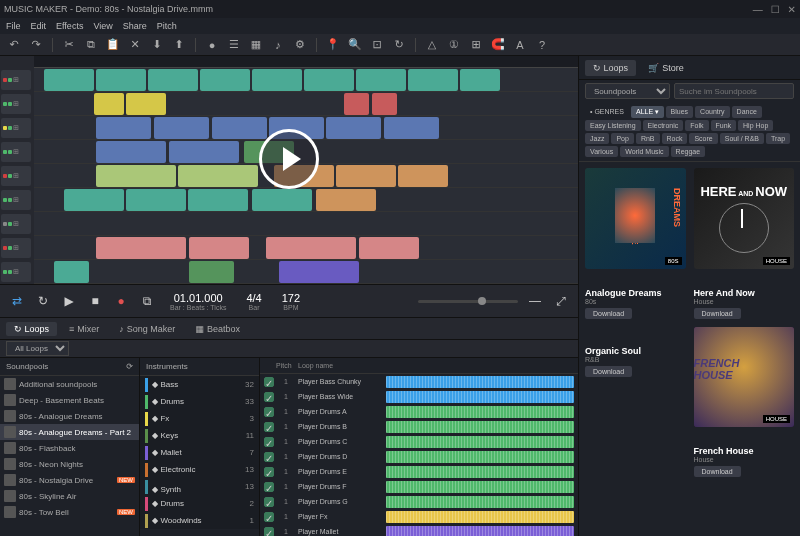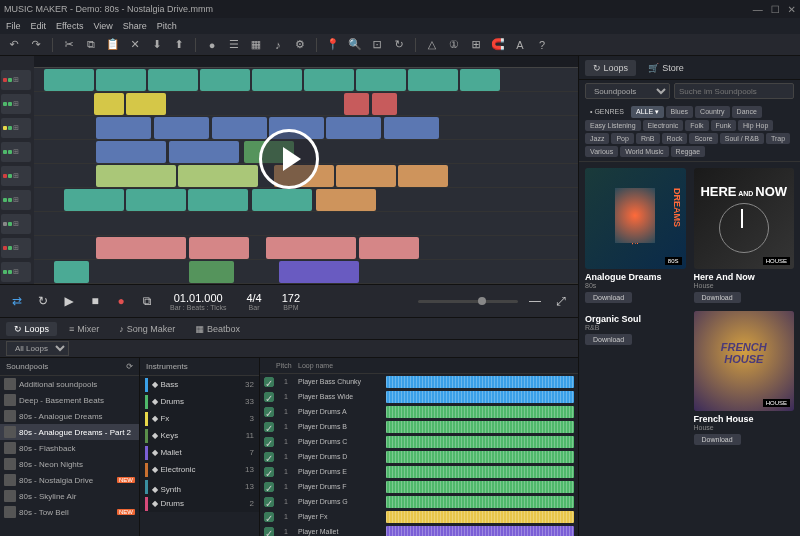--- a/index.html
+++ b/index.html
@@ -57,21 +57,21 @@
 .r-tab{padding:3px 8px;font-size:9px;border-radius:2px;cursor:pointer;display:flex;gap:3px;align-items:center}
 .r-tab.active{background:#353840}
 .r-search{height:22px;padding:3px 6px;display:flex;gap:4px}
 .r-search select,.r-search input{flex:1;background:#2a2d35;border:1px solid #444;color:#aaa;font-size:8px;padding:2px 4px;border-radius:2px}
 .genre-bar{padding:4px 6px;display:flex;flex-wrap:wrap;gap:2px;border-bottom:1px solid #333}
 .genre-chip{background:#3a3d48;padding:2px 5px;font-size:7px;border-radius:2px;cursor:pointer;color:#bbb}
 .genre-chip.active{background:#4a5260;color:#fff}
 .store-grid{flex:1;overflow:hidden;padding:6px;display:grid;grid-template-columns:1fr 1fr;gap:8px;align-content:start}
 .pack{display:flex;flex-direction:column}
 .pack-img{width:100%;aspect-ratio:1;border-radius:3px;background:#444;position:relative;overflow:hidden}
-.pack-title{font-size:9px;color:#fff;margin-top:3px;font-weight:600}
+.pack-title{font-size:9px;color:#fff;margin-top:19px;font-weight:600}
 .pack-sub{font-size:7px;color:#888}
 .pack-dl{margin-top:3px;background:#3a3d48;padding:2px 8px;font-size:7px;border-radius:2px;width:max-content;cursor:pointer}
 .all-loops-bar{height:18px;background:#26282f;display:flex;align-items:center;padding:0 6px;border-bottom:1px solid #111}
 .all-loops-bar select{background:#2a2d35;border:1px solid #444;color:#aaa;font-size:8px;padding:1px 4px}
 .b-loop-head{height:16px;display:flex;padding:0 4px;font-size:7px;color:#888;border-bottom:1px solid #333;align-items:center}
 </style>
 </head>
 <body>
 
 <div class="titlebar">
@@ -404,20 +404,27 @@
               </span>
               <span style="color:#888">13</span>
             </div>
             <div class="inst-item" style="background: rgba(0, 0, 0, 0.1);">
               <span style="display:flex;align-items:center">
                 <span class="inst-bar" style="background:#d64a7a"></span>
                 <span style="color:#ccc">◆ Drums</span>
               </span>
               <span style="color:#888">2</span>
             </div>
+            <div class="inst-item" style="background: rgba(0, 0, 0, 0.1);">
+              <span style="display:flex;align-items:center">
+                <span class="inst-bar" style="background:#b0a050"></span>
+                <span style="color:#ccc">◆ Woodwinds</span>
+              </span>
+              <span style="color:#888">1</span>
+            </div>
           </div>
       </div>
       <div class="b-loops">
         <div class="b-loop-head">
           <span style="width:12px"></span>
           <span style="width:22px">Pitch</span>
           <span>Loop name</span>
         </div>
         <div class="b-list" id="loop-list">
             <div class="loop-row">
@@ -555,21 +562,21 @@
           <div class="pack-dl">Download</div>
         </div>
         <div class="pack">
           <div class="pack-title">Organic Soul</div>
           <div class="pack-sub">R&amp;B</div>
           <div class="pack-dl">Download</div>
         </div>
         <div class="pack">
           <div class="pack-img" style="background:linear-gradient(135deg,#5a2a5a,#2a1a3a)">
             <div style="position:absolute;inset:0;background:radial-gradient(circle at 50% 40%,#d4a040,#3a2a5a)"></div>
-            <div style="position:absolute;top:30%;left:0;right:0;text-align:center;color:#4a3a7a;font-size:11px;font-weight:bold;font-style:italic">FRENCH<br>HOUSE</div>
+            <div style="position:absolute;top:30%;left:0;right:0;color:#4a3a7a;font-size:11px;font-weight:bold;font-style:italic">FRENCH<br>HOUSE</div>
             <div style="position:absolute;bottom:4px;right:4px;background:#000;color:#fff;font-size:6px;padding:1px 3px">HOUSE</div>
           </div>
           <div class="pack-title">French House</div>
           <div class="pack-sub">House</div>
           <div class="pack-dl">Download</div>
         </div>
       </div>
   </div>
 </div>
 

